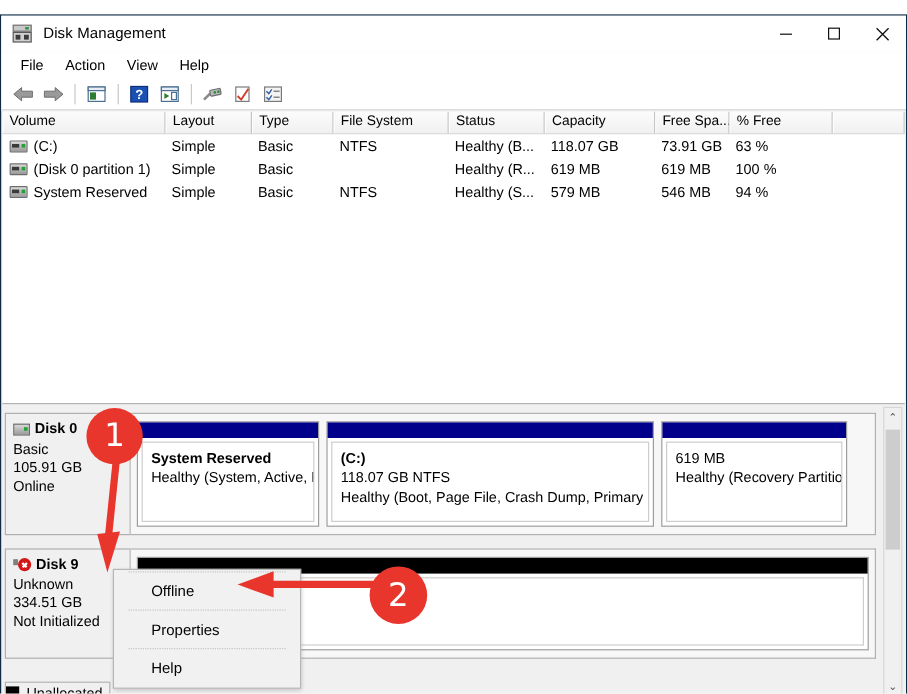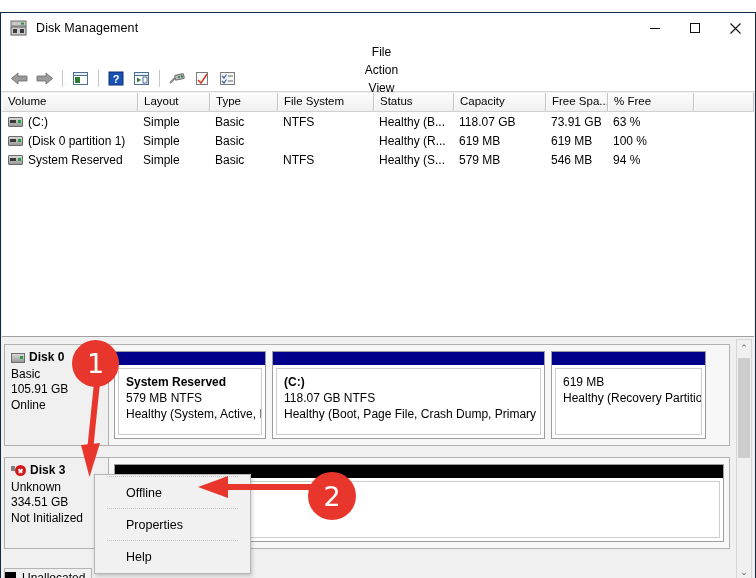--- a/index.html
+++ b/index.html
@@ -56,21 +56,20 @@
     display: flex; align-items: center; justify-content: center;
   }
 
   
   .menubar {
     height: 22px;
     background: #ffffff;
     display: flex;
     align-items: center;
     padding-left: 7px;
-    flex-direction: column;
   }
   .menu-item {
     padding: 2px 9px;
     font-size: 12px;
     color: #000;
   }
 
   
   .toolbar {
     height: 26px;
@@ -572,21 +571,20 @@
           <div>Basic</div>
           <div>105.91 GB</div>
           <div>Online</div>
         </div>
         <div class="disk-parts">
 
           <div class="part" style="width:152px">
             <div class="part-bar"></div>
             <div class="part-body">
               <div class="pname">System Reserved</div>
-              <div>579 MB NTFS</div>
               <div>Healthy (System, Active, F</div>
             </div>
           </div>
 
           <div class="part" style="width:273px">
             <div class="part-bar"></div>
             <div class="part-body">
               <div class="pname">(C:)</div>
               <div>118.07 GB NTFS</div>
               <div>Healthy (Boot, Page File, Crash Dump, Primary Pa</div>
@@ -607,21 +605,21 @@
 
       <div class="disk-row" style="top:120px; width:726px; height:92px;">
         <div class="disk-info">
           <div class="disk-title">
             <span class="err-badge">
               <span class="tick"></span>
                 <span class="dot"></span>
               <span class="x1"></span>
                 <span class="x2"></span>
             </span>
-            <span>Disk 3</span>
+            <span>Disk 9</span>
           </div>
           <div>Unknown</div>
           <div>334.51 GB</div>
           <div>Not Initialized</div>
         </div>
         <div class="disk-parts">
           <div class="part" style="width:100%">
             <div class="part-bar unalloc"></div>
             <div class="part-body">
               <div class="pname blank"></div>

